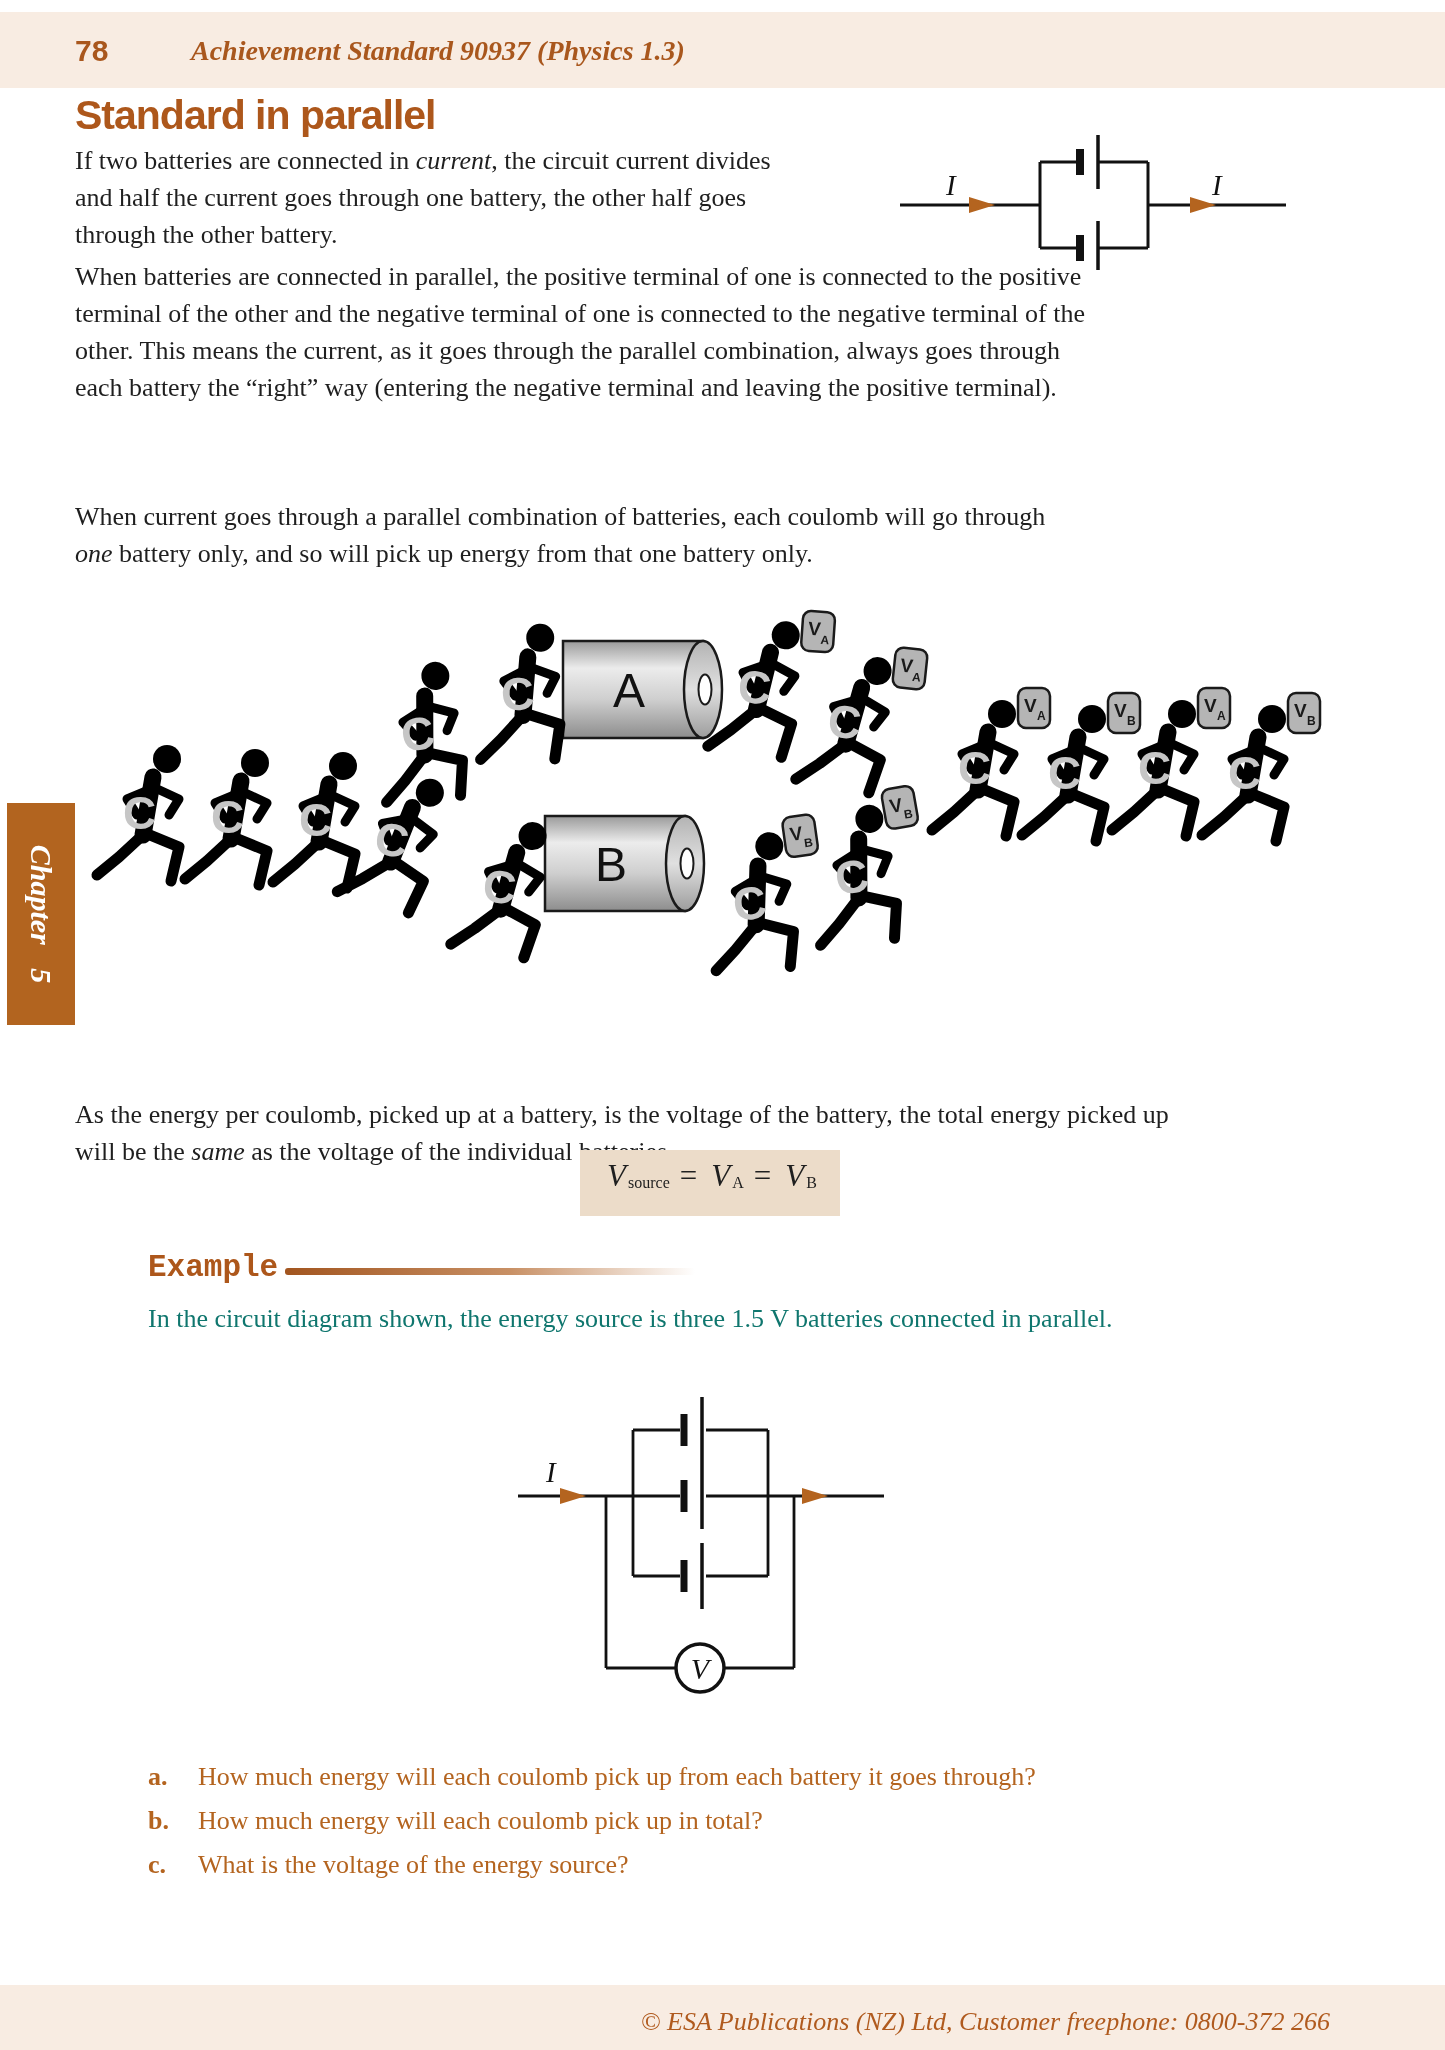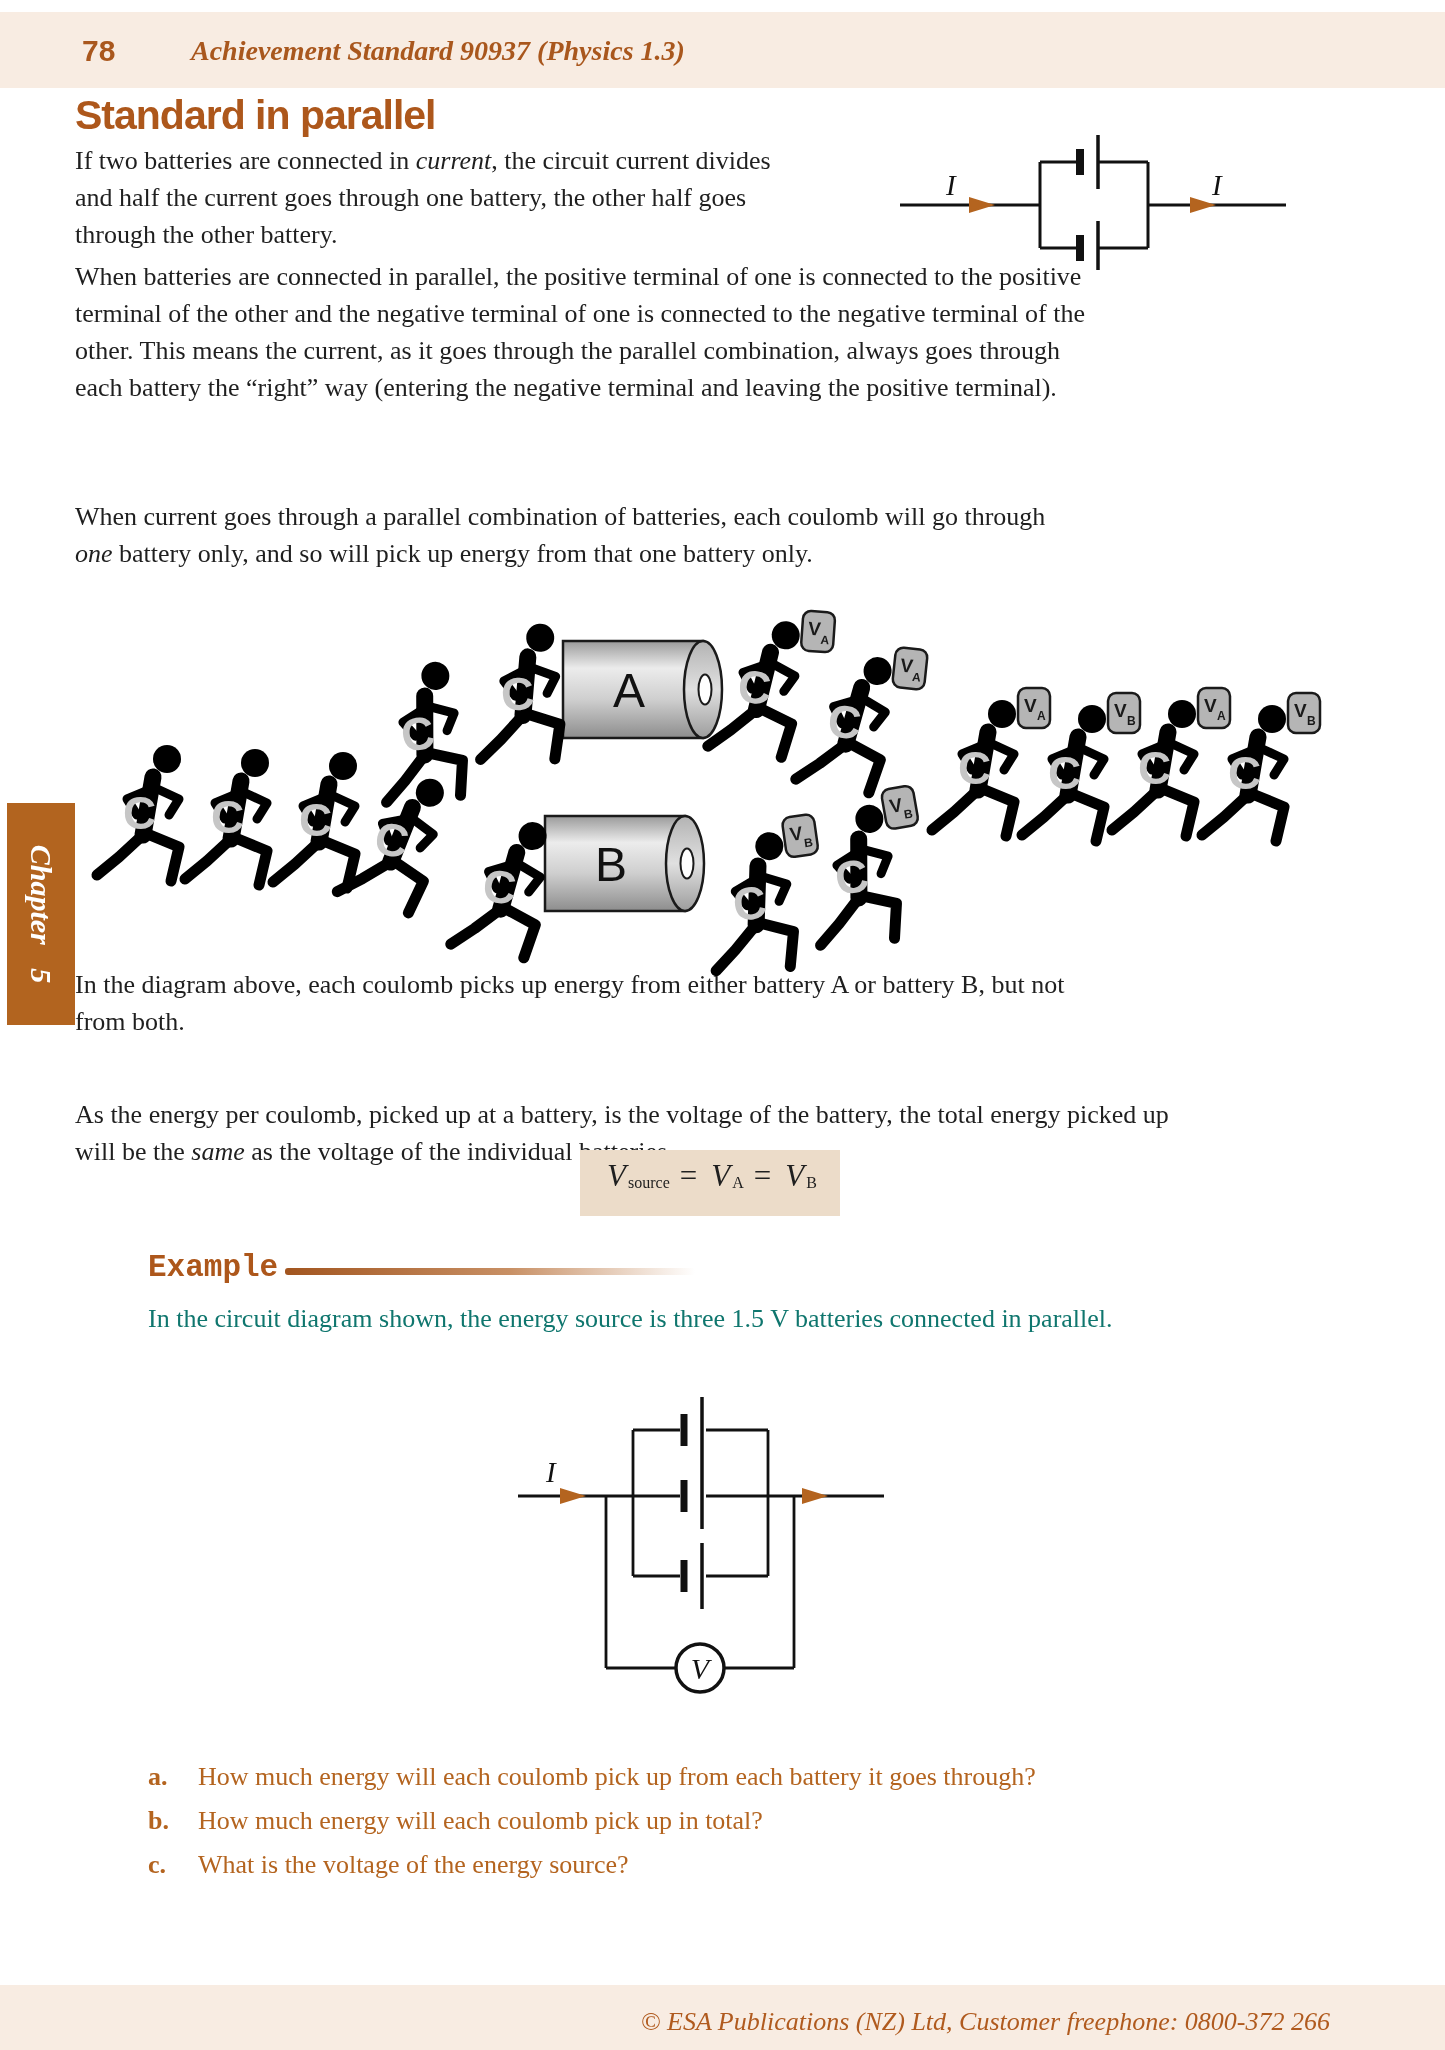--- a/index.html
+++ b/index.html
@@ -36,21 +36,21 @@
   .batlab{font-size:48px;fill:#111;}
   .ilab{font-style:italic;font-size:29px;fill:#111;}
   .vlab{font-style:italic;font-size:30px;fill:#111;}
 </style>
 </head>
 <body>
 
 <div class="page">
 
   <div class="abs band" style="top:12px;height:76px;">
-    <span class="abs pagenum" style="left:82px;top:22px;">78</span>
+    <span class="abs pagenum" style="left:75px;top:22px;">78</span>
     <span class="abs runhead" style="left:152px;top:23px;">Achievement Standard 90937 (Physics 1.3)</span>
   </div>
 
   <div class="abs title" style="left:75px;top:92px;">Standard in parallel</div>
 
   <div class="abs body-par" style="left:75px;top:142px;width:715px;"><span>If two batteries are connected in </span><i>current</i><span>, the circuit current divides and half the current goes through one battery, the other half goes through the other battery.</span></div>
 
   <svg class="abs" style="left:890px;top:95px;" width="400" height="175" viewBox="0 0 400 175">
     <g stroke="#111" stroke-width="3" fill="none">
       <line x1="10" y1="110" x2="150" y2="110"></line>
@@ -220,21 +220,20 @@
         <text class="pv" x="6" y="24">V</text>
         <text class="pvs" x="19" y="32">B</text>
         </g>
       </g>
   </svg>
 
   <div class="abs chaptab" style="left:7px;top:803px;width:68px;height:222px;">
     <span>Chapter 5</span>
   </div>
 
-  <div class="abs body-par" style="left:75px;top:966px;width:1000px;"><span>In the diagram above, each coulomb picks up energy from either battery A or battery B, but not from both.</span></div>
 
   <div class="abs body-par" style="left:75px;top:1058px;width:1100px;margin-top:38px;"><span>As the energy per coulomb, picked up at a battery, is the voltage of the battery, the total energy picked up will be the </span><i>same</i><span> as the voltage of the individual batteries.</span></div>
 
   <div class="abs formula-box" style="left:580px;top:1150px;width:260px;height:58px;">
     <span class="fv">V</span>
       <span class="fsub">source</span>
     <span class="feq">=</span>
     <span class="fv">V</span>
       <span class="fsub">A</span>
     <span class="feq">=</span>

